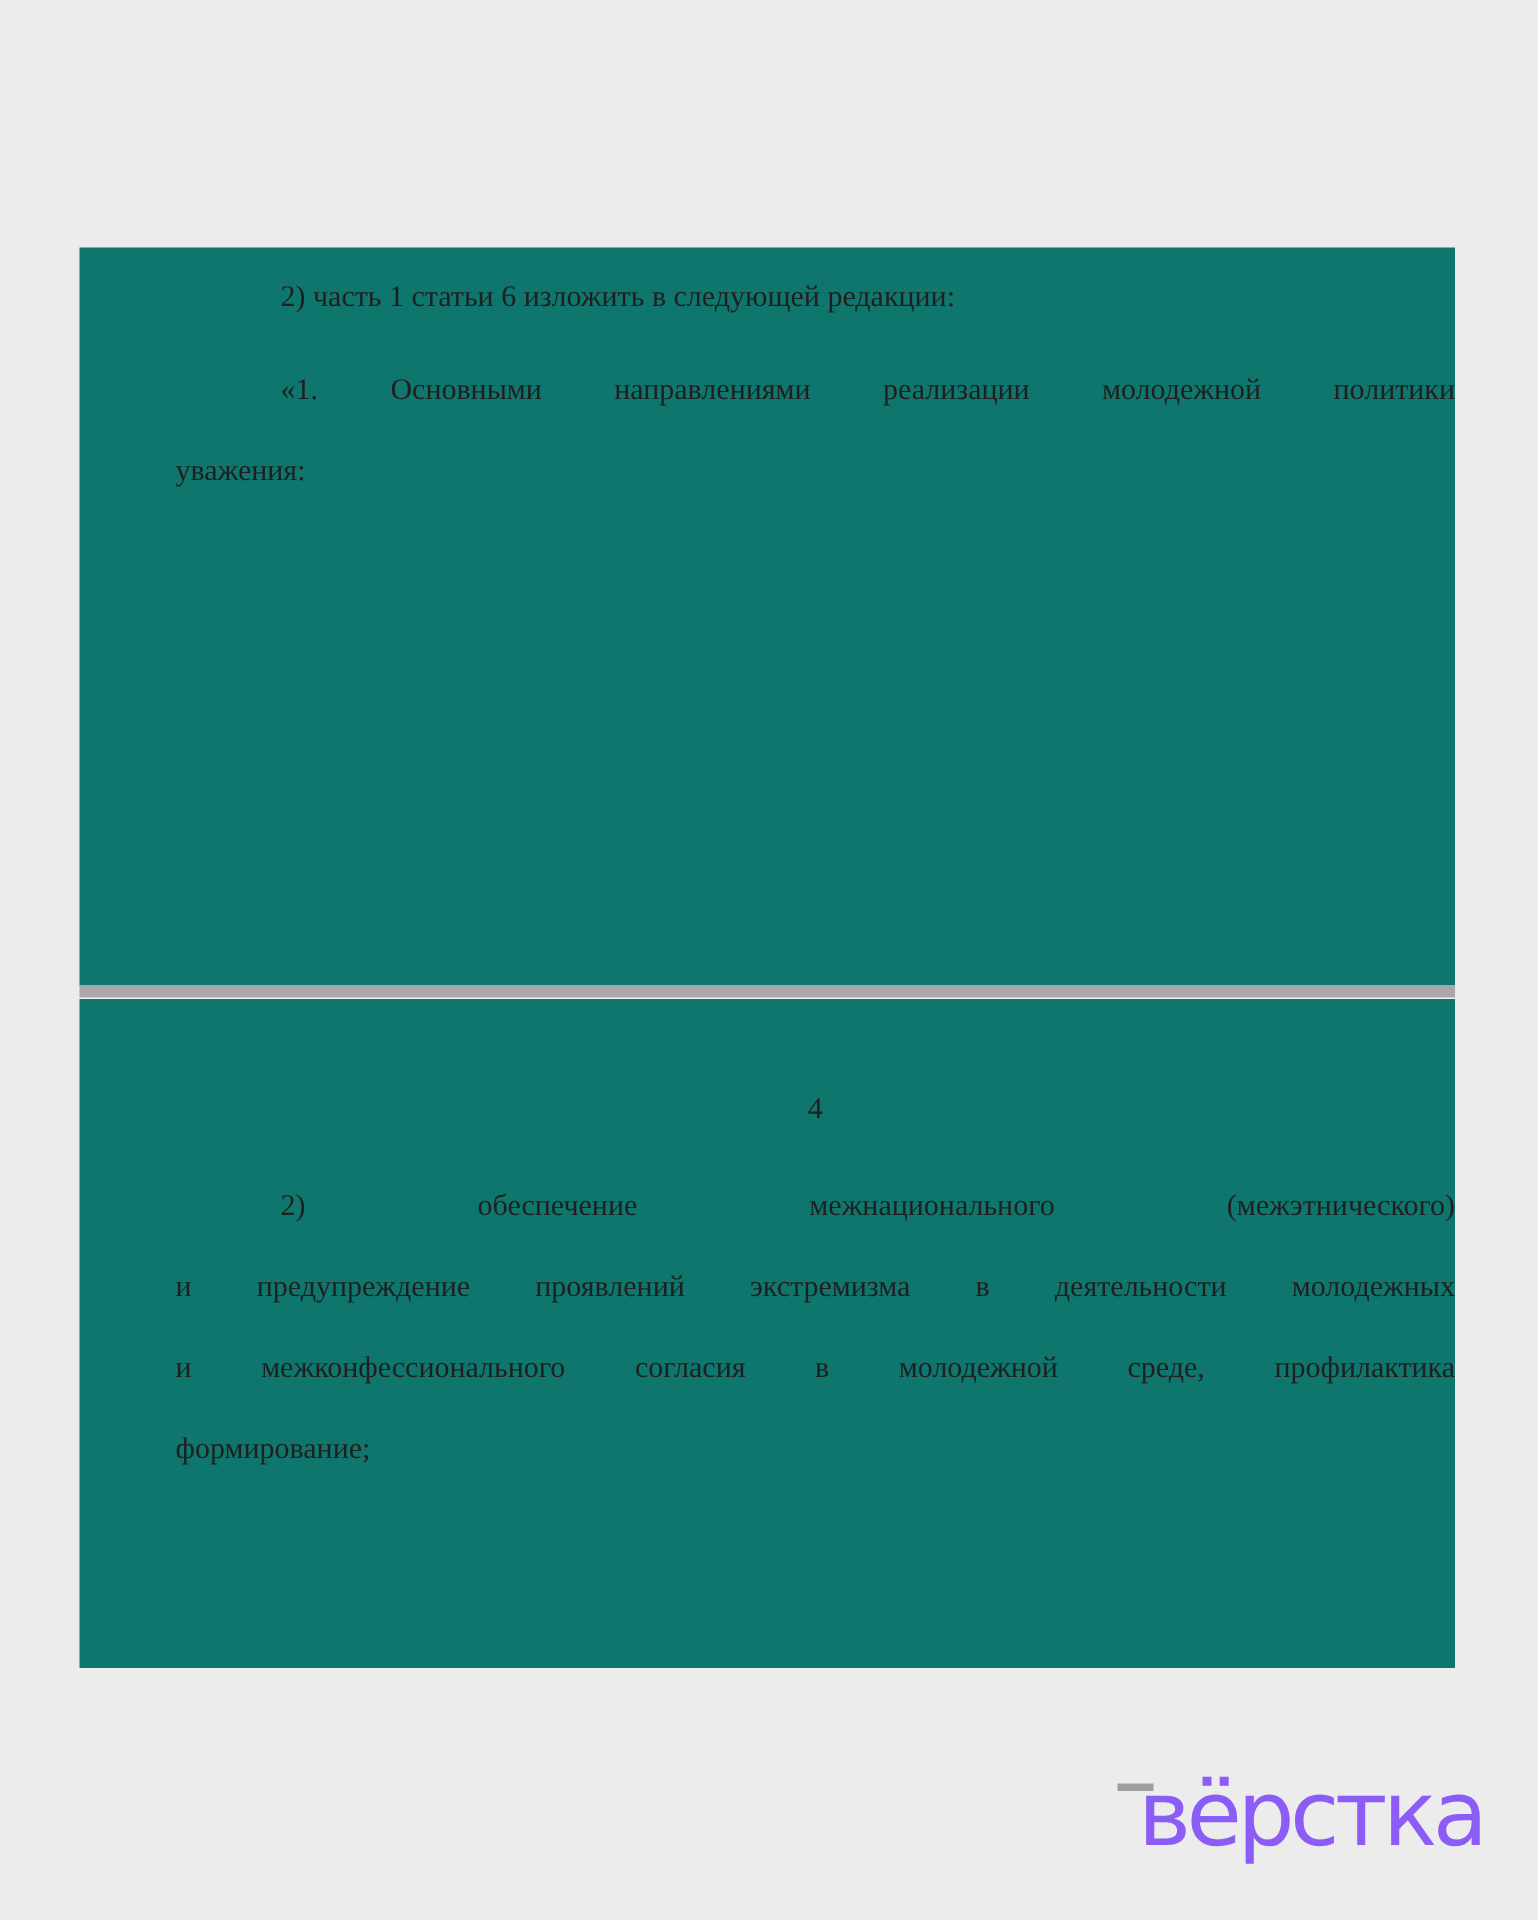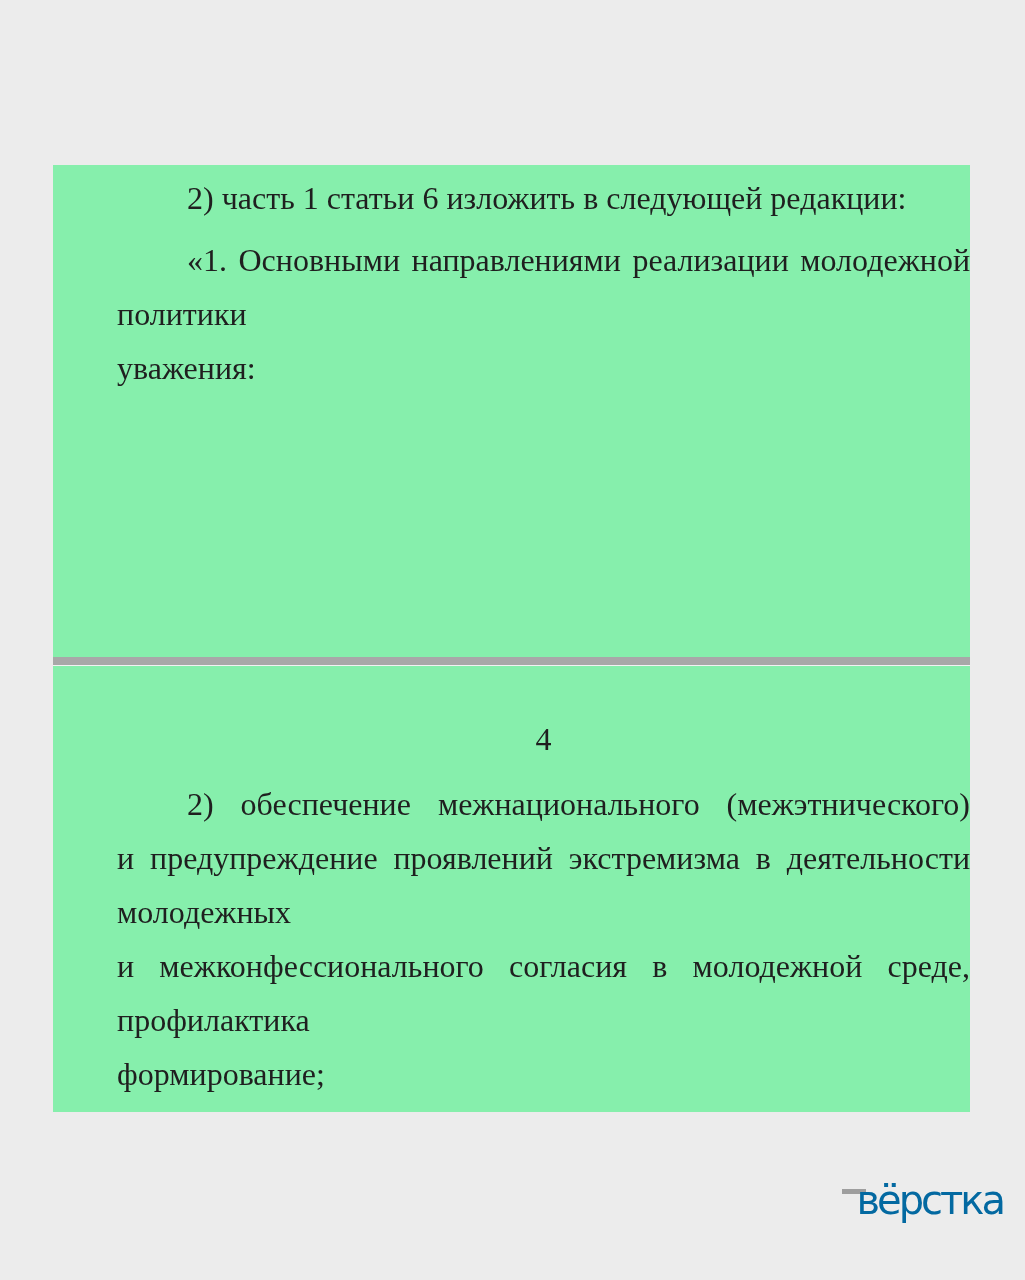--- a/index.html
+++ b/index.html
@@ -9,25 +9,25 @@
     font-family: "Liberation Serif", "DejaVu Serif", serif;
     position: relative;
     overflow: hidden;
   }
   .doc-column {
     position: absolute;
     left: 53px; top: 165px;
     width: 917px;
   }
   .page {
-    background: #86efac;
+    background: #0f766e;
     box-sizing: border-box;
     padding-left: 64px;
     color: #1f1f1f;
-    font-size: 32px;
+    font-size: 20px;
   }
   .page3 { height: 492px; padding-top: 6px; }
   .page4 { height: 446px; padding-top: 46px; }
   .page-divider {
     height: 9px;
     background: #a8a8a8;
     border-bottom: 1px solid #f2f2f2;
     box-sizing: border-box;
   }
   .line {
@@ -40,25 +40,25 @@
     text-align: justify;
     text-align-last: justify;
   }
   .line.ind { text-indent: 70px; }
   .line.num { text-align: center; text-align-last: center; }
   .para + .para { margin-top: 8px; }
   .page4 .para { margin-top: 11px; }
   .watermark {
     position: absolute;
     top: 1180px;
-    right: 22px;
+    right: 36px;
     font-family: "DejaVu Sans", "Liberation Sans", sans-serif;
-    font-size: 40px;
+    font-size: 60px;
     letter-spacing: -3px;
-    color: #0369a1;
+    color: #8b5cf6;
     line-height: 1;
     white-space: nowrap;
   }
   
   .watermark::before {
     content: "";
     display: inline-block;
     width: 24px;
     height: 5px;
     background: #9e9e9e;

